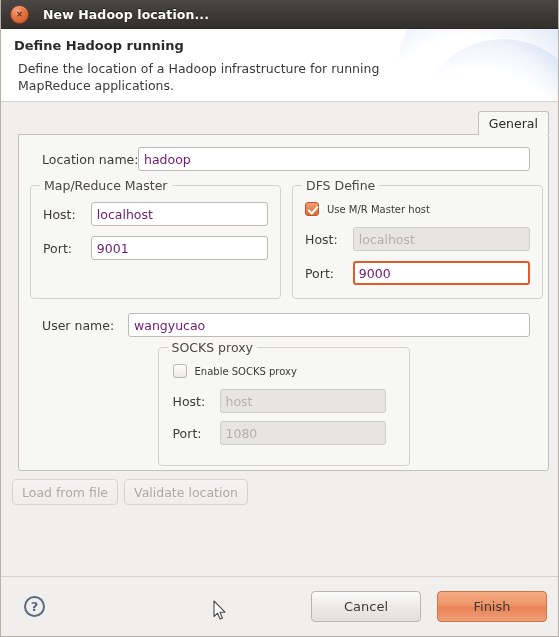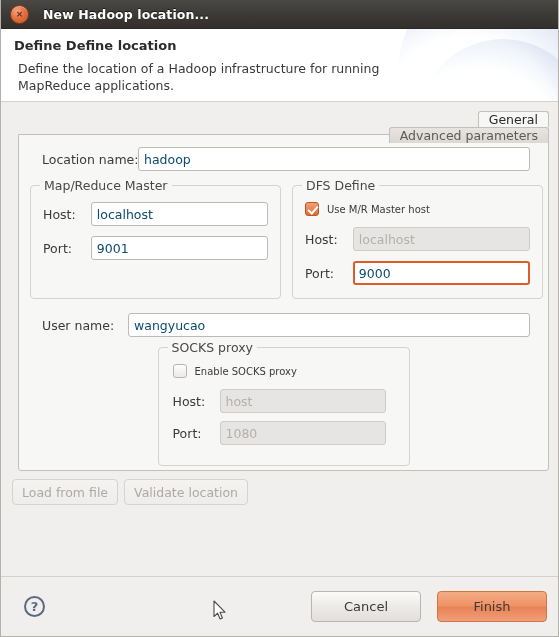--- a/index.html
+++ b/index.html
@@ -174,21 +174,21 @@
   }
   .lbl {
     font-size: 12.5px;
     color: #3c3a38;
     white-space: nowrap;
   }
 
   input.tf {
     font-family: "DejaVu Sans", "Liberation Sans", sans-serif;
     font-size: 12.5px;
-    color: #0c4a6e;
+    color: #701a75;
     height: 24px;
     box-sizing: border-box;
     padding: 0 5px;
     border: 1px solid #bdb9b5;
     border-radius: 3px;
     background: #ffffff;
     outline: none;
   }
   input.tf::placeholder { color: #b4b0ac; }
   input.tf[disabled] {
@@ -362,33 +362,30 @@
 <div class="window">
 
   <div class="titlebar">
     <div class="close-btn">
       <span>×</span>
     </div>
     <div class="title-text">New Hadoop location...</div>
   </div>
 
   <div class="banner">
-    <div class="banner-title">Define Define location</div>
+    <div class="banner-title">Define Hadoop running</div>
     <div class="banner-desc">Define the location of a Hadoop infrastructure for running
 MapReduce applications.</div>
   </div>
 
   <div class="body-area">
 
     <div class="tabstrip">
       <div class="tab selected">
         <span>General</span>
-      </div>
-      <div class="tab unselected">
-        <span>Advanced parameters</span>
       </div>
     </div>
 
     <div class="tabpanel">
 
       <div class="row location-row">
         <span class="lbl">Location name:</span>
         <input class="tf" type="text" value="hadoop" style="">
       </div>
 

